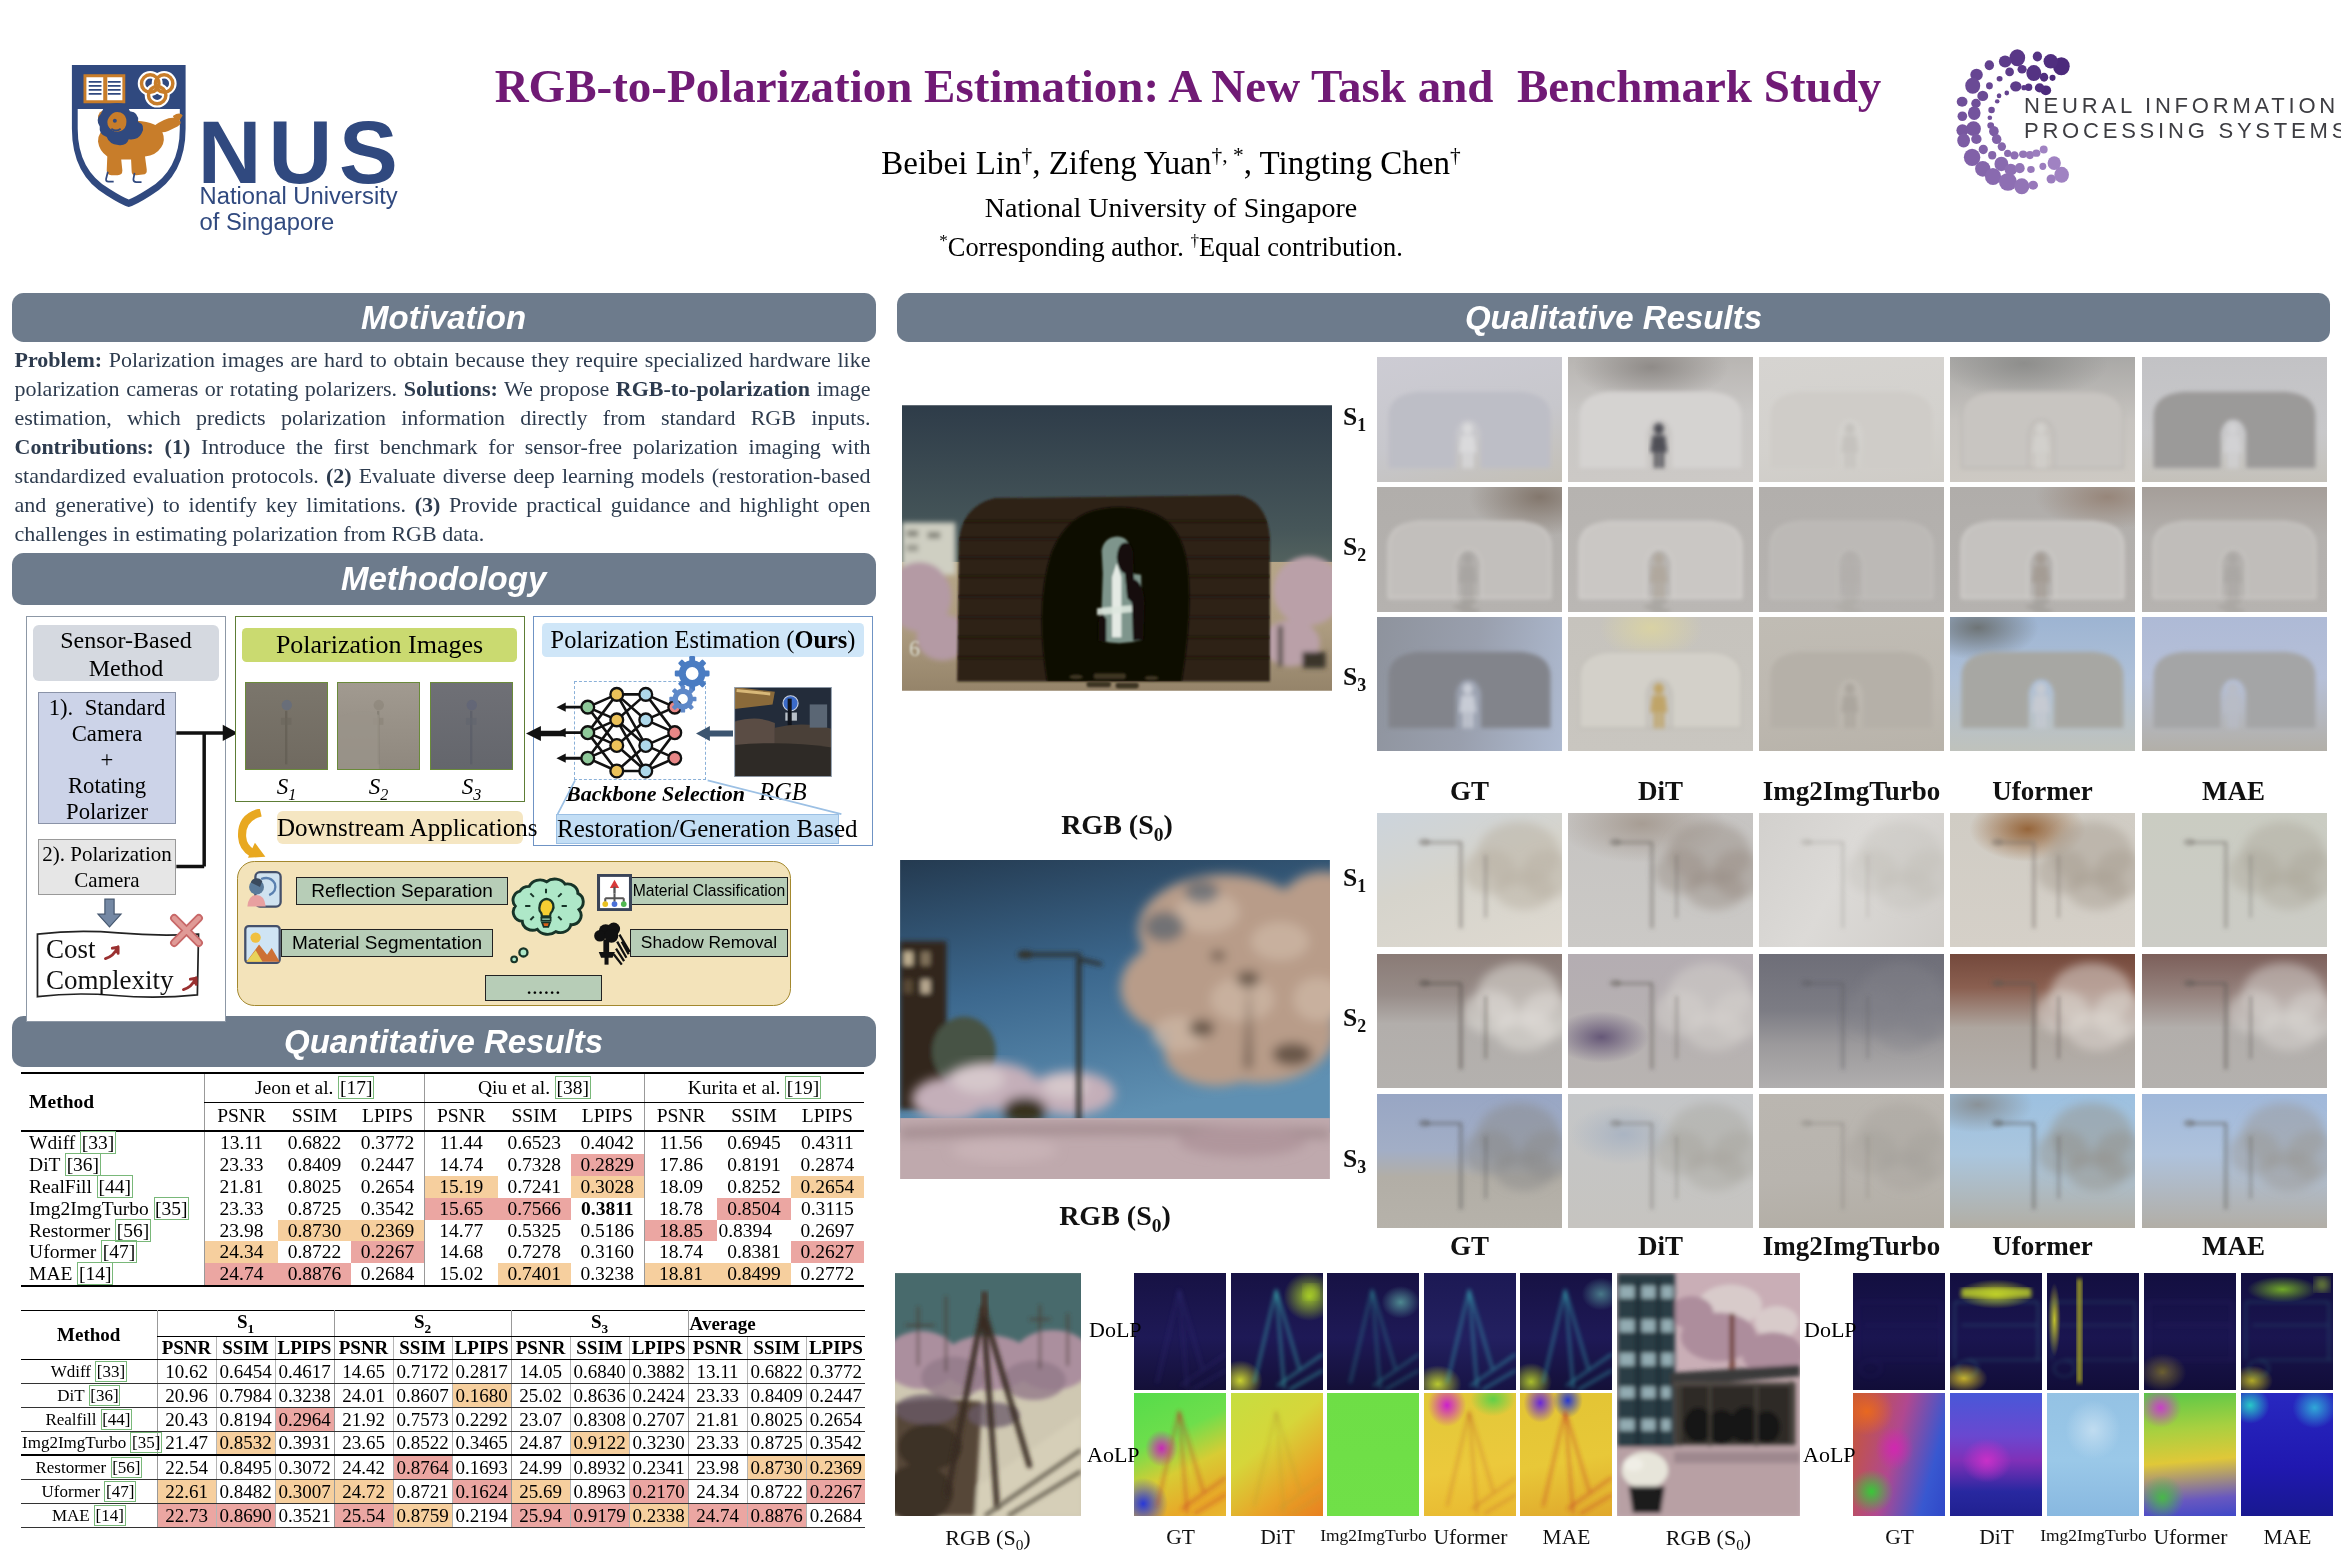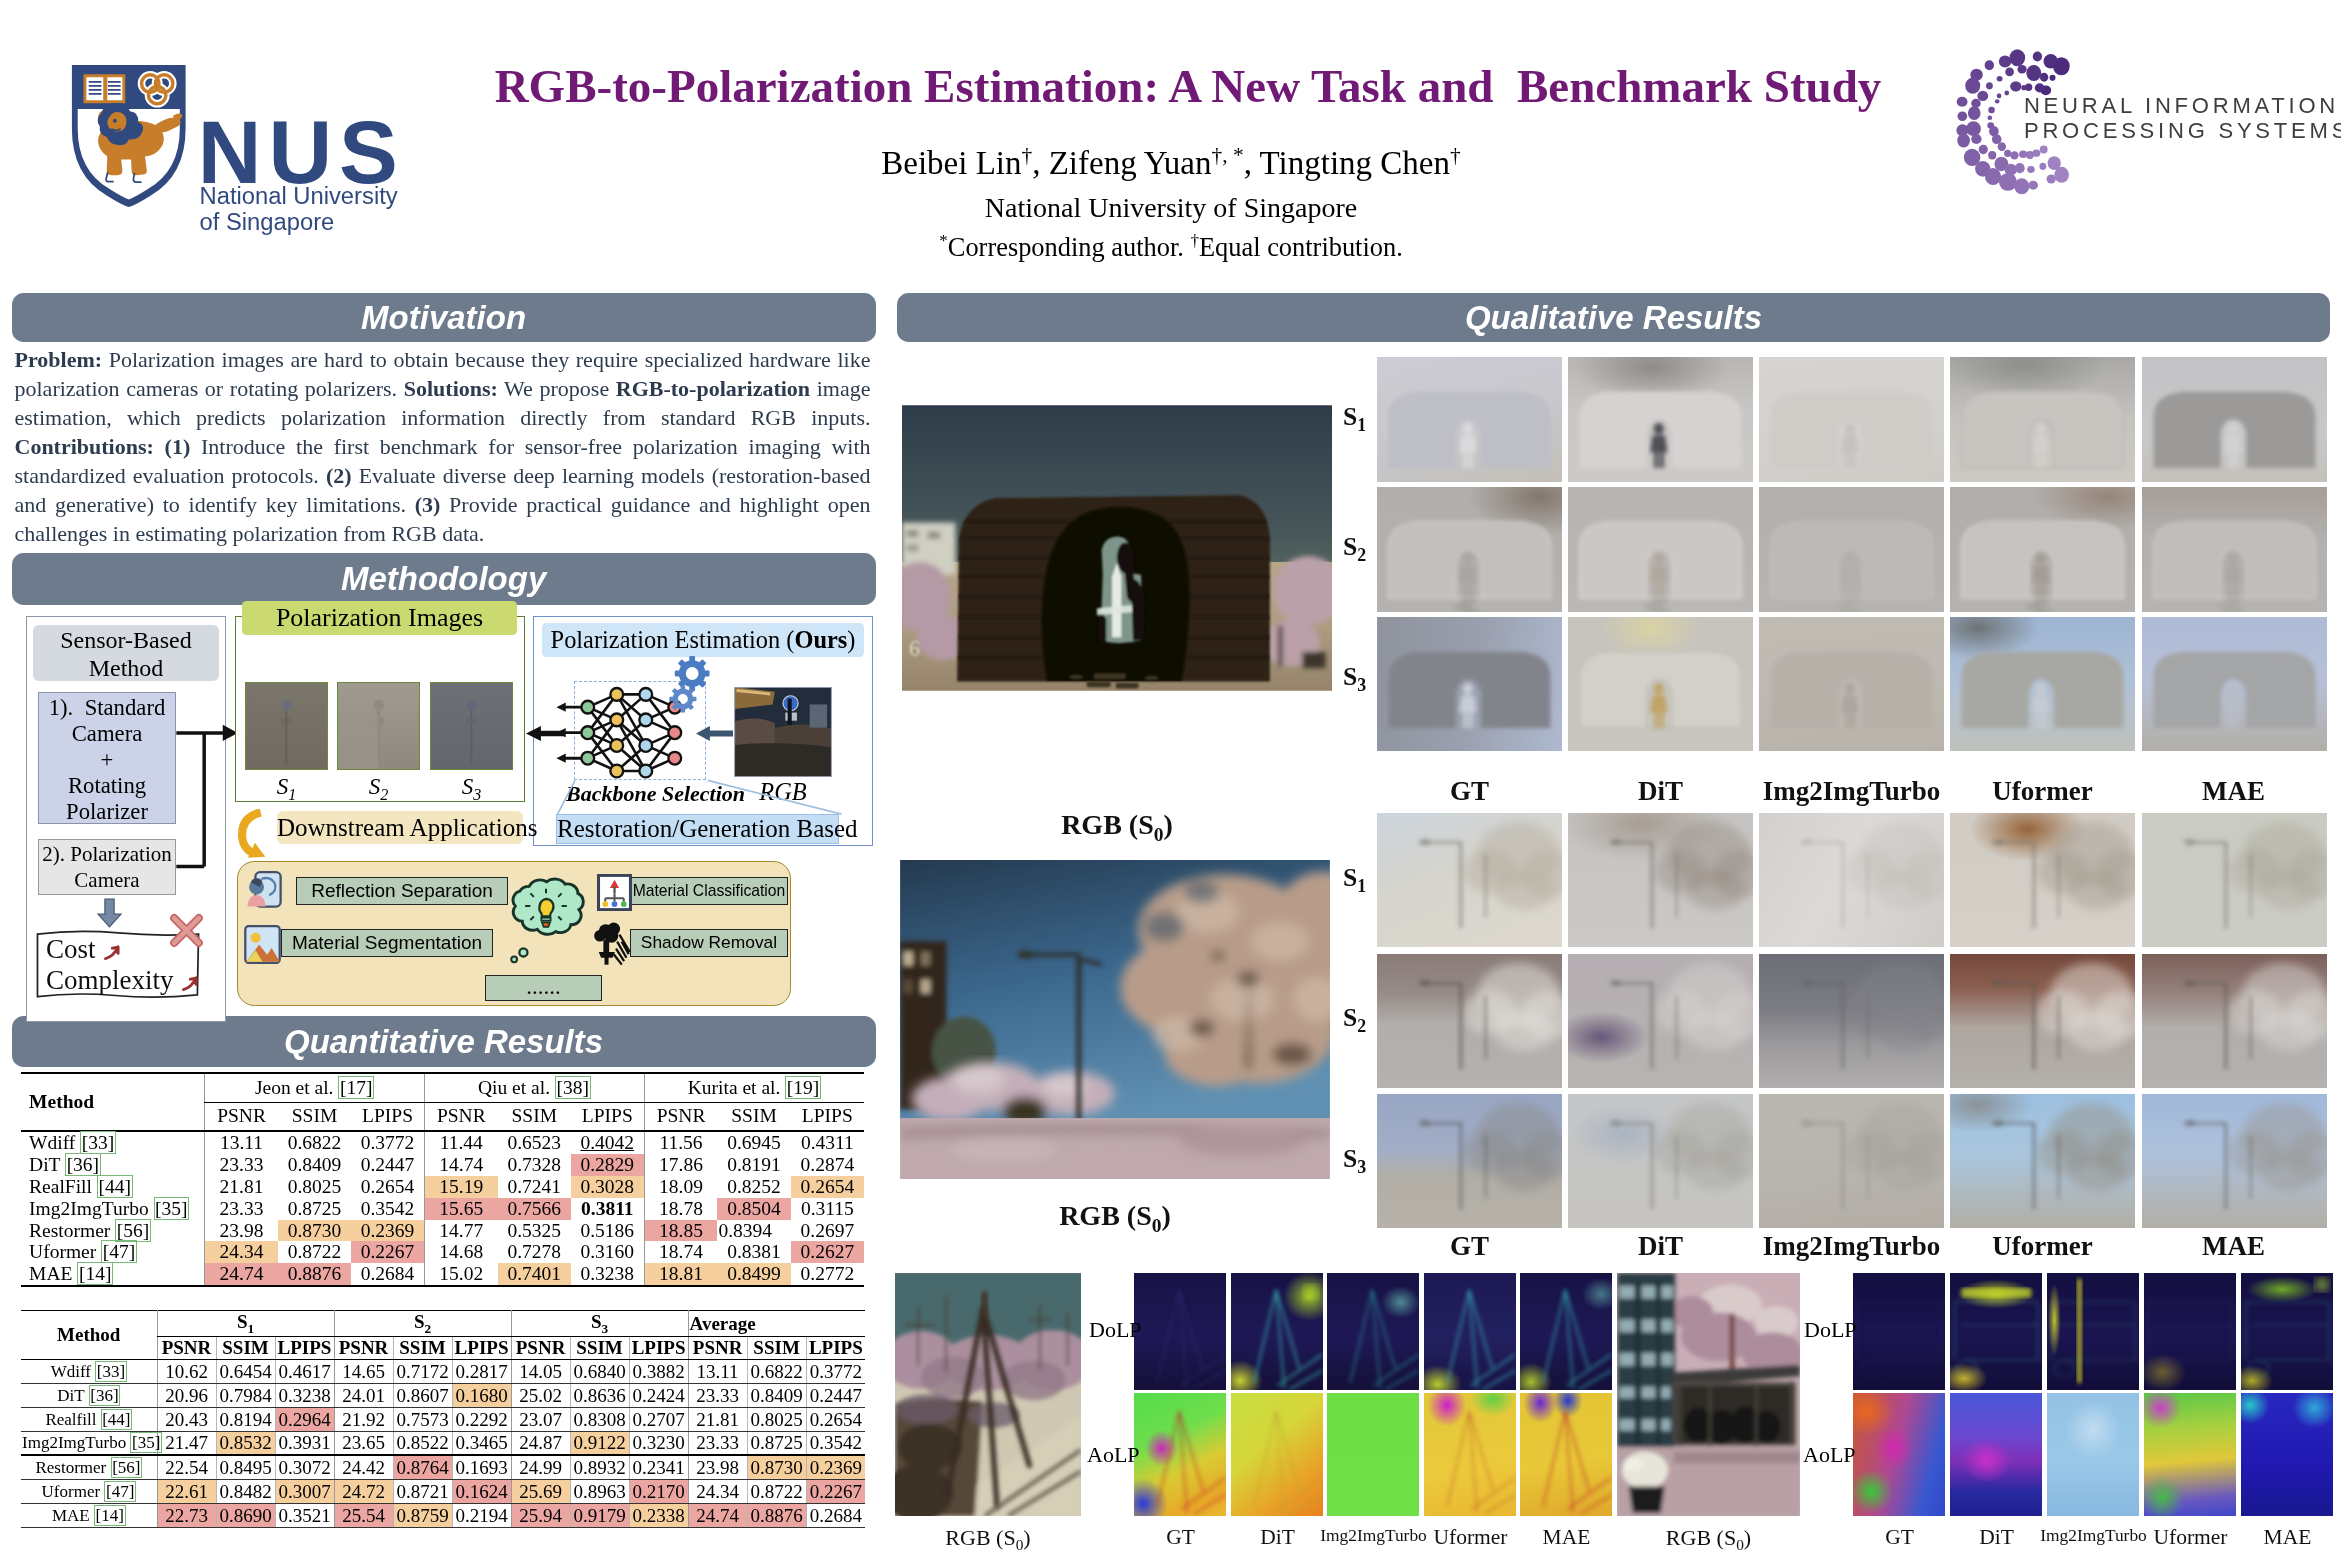--- a/index.html
+++ b/index.html
@@ -163,21 +163,21 @@
 </svg>
 
 <svg class="abs" style="left:174px;top:720px;" width="65" height="157" viewBox="0 0 112 270">
   <g stroke="#111" stroke-width="6" fill="none">
     <path d="M4,22 H52 M52,22 V252 M4,252 H52 M52,22 H86"></path>
   </g>
   <path d="M84,8 L110,22 84,36 Z" fill="#111"></path>
 </svg>
 
 <div class="abs" style="left:235px;top:616px;width:290px;height:186px;background:#fff;border:1.7px solid #5d7d36;box-sizing:border-box;"></div>
-<div class="abs" style="left:242px;top:601px;width:275px;height:34px;background:#cada70;border-radius:4.6px;font-size:26px;text-align:center;line-height:34px;">Polarization Images</div>
+<div class="abs" style="left:242px;top:628px;width:275px;height:34px;background:#cada70;border-radius:4.6px;font-size:26px;text-align:center;line-height:34px;">Polarization Images</div>
 <div class="abs" style="left:245px;top:682px;width:83px;height:88px;border:1.2px solid #6a8a3a;box-sizing:border-box;background:linear-gradient(180deg,#7b766c,#706a60);">
     <svg width="81" height="86" style="display:block" viewBox="0 0 139 148">
       <circle cx="70" cy="38" r="9" fill="#5a6a8a" opacity="0.5"></circle>
       <rect x="67" y="48" width="4" height="92" fill="#5f5a50" opacity="0.6"></rect>
       <rect x="60" y="60" width="18" height="12" fill="#6a665c" opacity="0.6"></rect>
     </svg>
   </div>
 <div class="abs" style="left:337px;top:682px;width:83px;height:88px;border:1.2px solid #6a8a3a;box-sizing:border-box;background:linear-gradient(180deg,#a19a90,#8f887e);">
     <svg width="81" height="86" style="display:block" viewBox="0 0 139 148">
       <circle cx="70" cy="38" r="9" fill="#8a8478" opacity="0.6"></circle>
@@ -386,21 +386,21 @@
         <td style="border-bottom:2.3px solid #000;text-align:center;">SSIM</td>
         <td style="border-bottom:2.3px solid #000;text-align:center;">LPIPS</td>
       </tr>
       <tr style="height:21px;">
         <td style="padding-left:8.1px;white-space:nowrap;">Wdiff <span style="border:1.2px solid #79b879;padding:0 0.6px;">[33]</span></td>
         <td style="border-left:0.9px solid #999;text-align:center;">13.11</td>
         <td style="text-align:center;">0.6822</td>
         <td style="text-align:center;">0.3772</td>
         <td style="border-left:0.9px solid #999;text-align:center;margin-top:48px;">11.44</td>
         <td style="text-align:center;">0.6523</td>
-        <td style="text-align:center;text-decoration:underline;">0.4042</td>
+        <td style="text-align:center;">0.4042</td>
         <td style="border-left:0.9px solid #999;text-align:center;">11.56</td>
         <td style="text-align:center;">0.6945</td>
         <td style="text-align:center;">0.4311</td>
       </tr>
       <tr style="height:21px;">
         <td style="padding-left:8.1px;white-space:nowrap;">DiT <span style="border:1.2px solid #79b879;padding:0 0.6px;">[36]</span></td>
         <td style="border-left:0.9px solid #999;text-align:center;">23.33</td>
         <td style="text-align:center;">0.8409</td>
         <td style="text-align:center;">0.2447</td>
         <td style="border-left:0.9px solid #999;text-align:center;">14.74</td>

